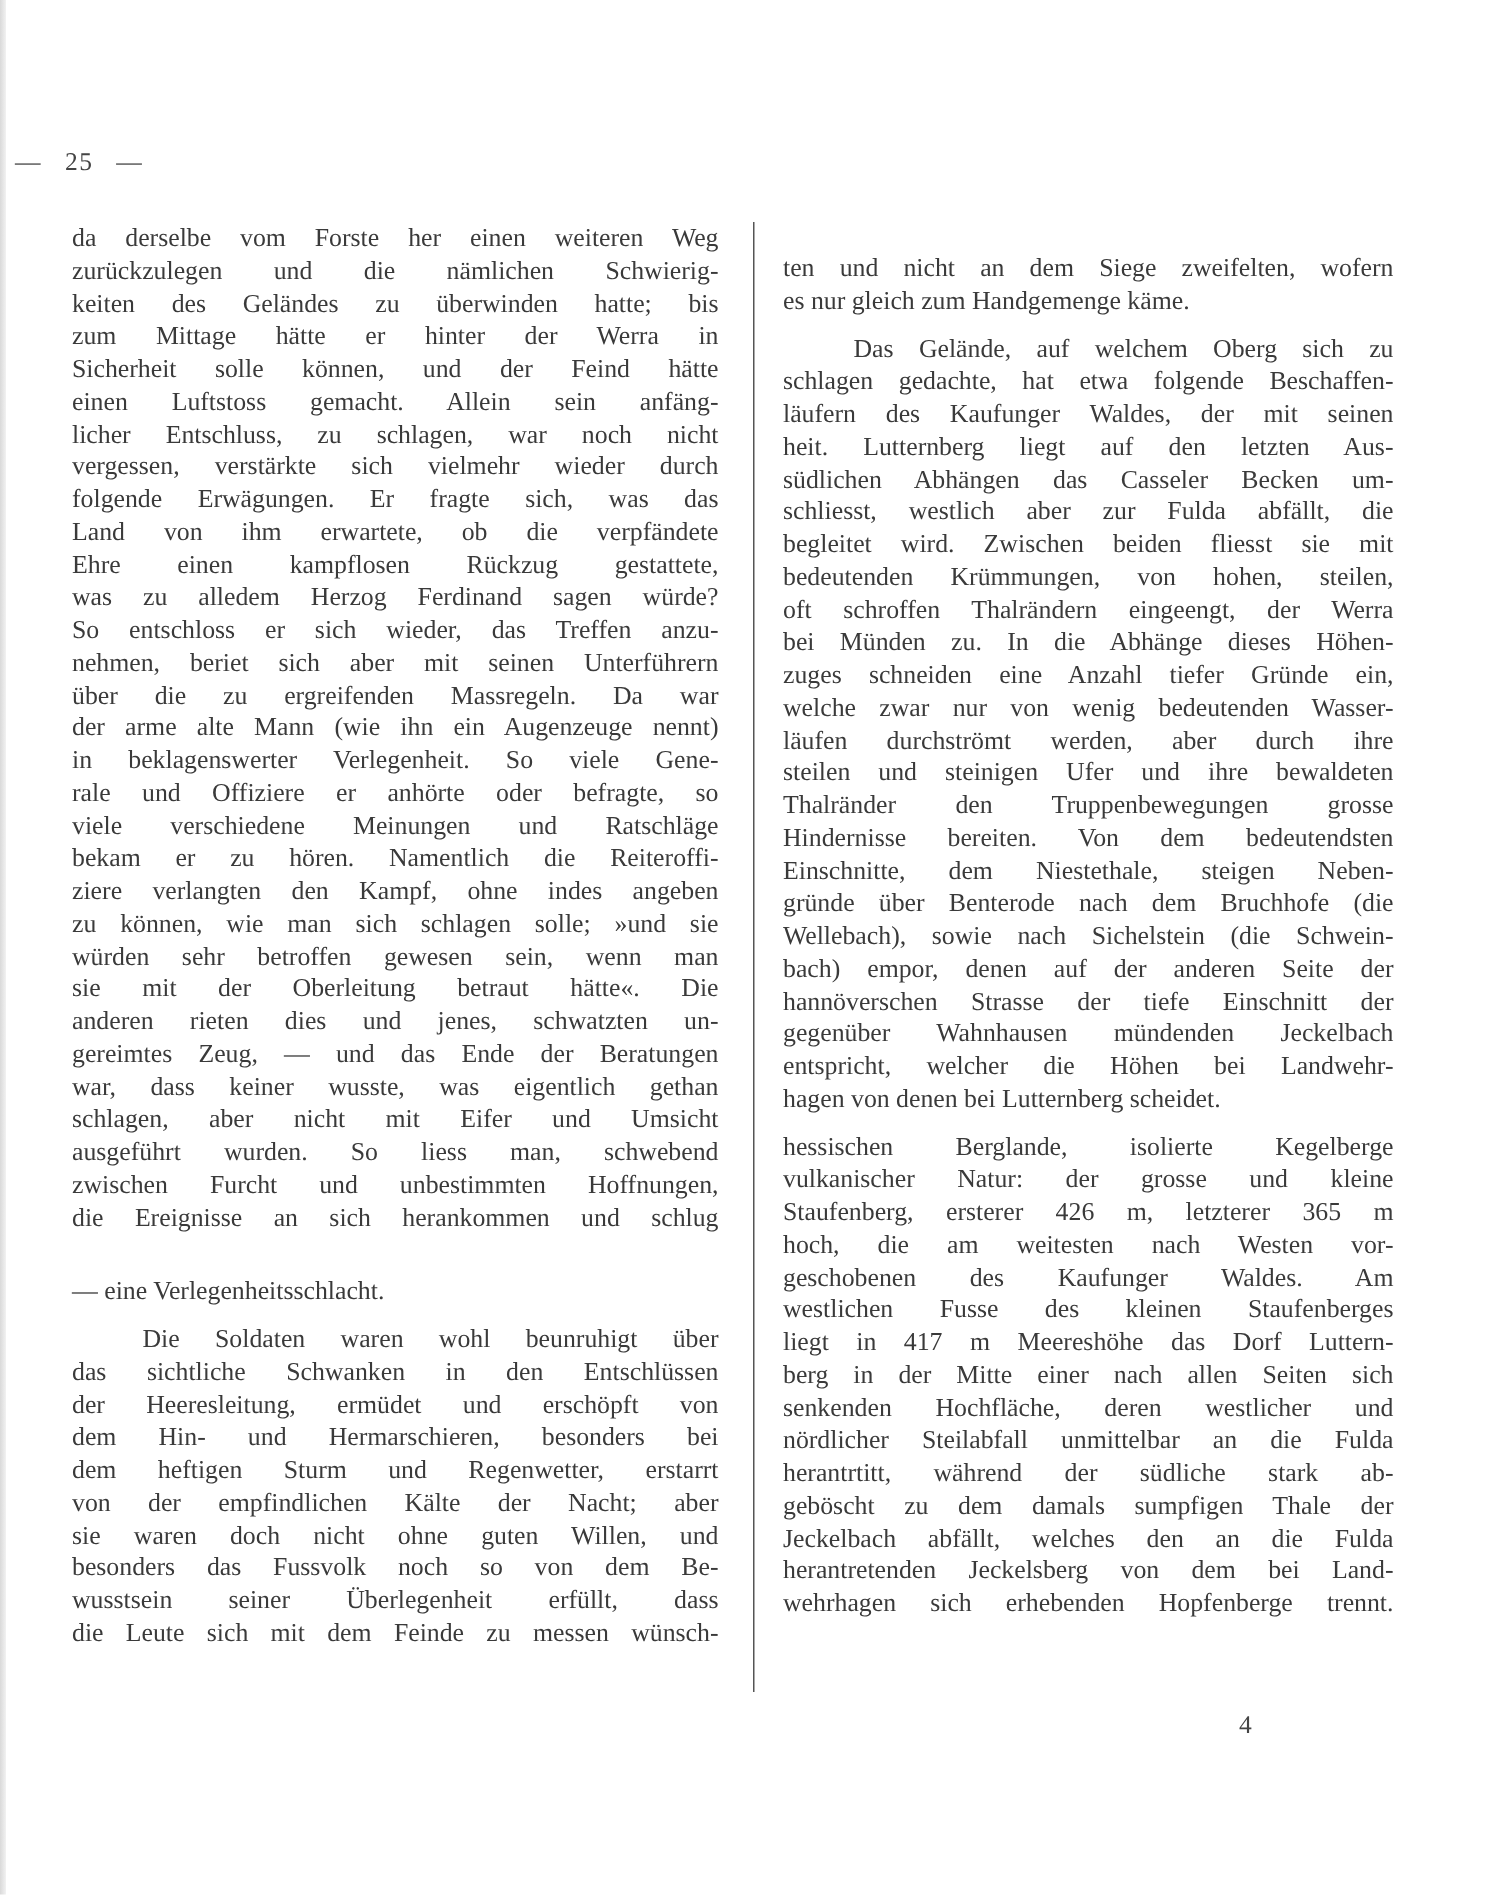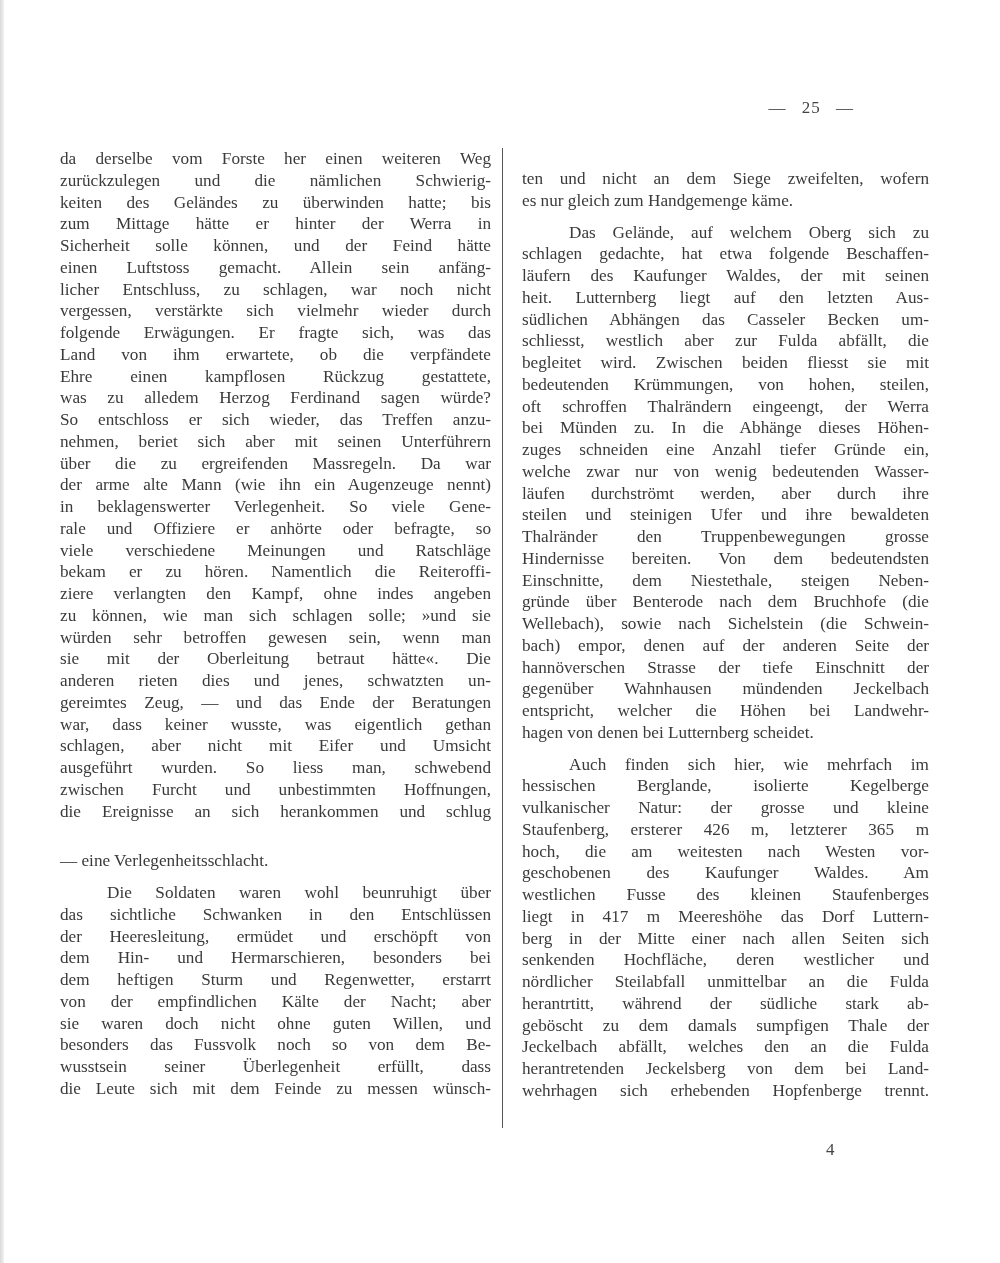--- a/index.html
+++ b/index.html
@@ -19,33 +19,33 @@
     position: absolute;
     left: 0; top: 0;
     width: 4px; height: 1263px;
     background: linear-gradient(to right, #d9d9d9, #f2f2f2);
   }
   .running-head {
     position: absolute;
     top: 98px;
     left: 0;
     width: 864px;
-    text-align: right;
+    text-align: left;
     font-size: 17px;
     letter-spacing: 1px;
     color: #444;
   }
   .running-head .dash { display: inline-block; margin: 0 10px; }
   .column {
     position: absolute;
     top: 148px;
     font-size: 17.2px;
     line-height: 21.75px;
   }
-  .col-left { left: 60px; width: 431px; }
+  .col-left { left: 48px; width: 431px; }
   .col-right { left: 522px; width: 407px; margin-top: 20px; }
   .line {
     display: block;
     white-space: nowrap;
     text-align: justify;
     text-align-last: justify;
     height: 21.75px;
   }
   .line.last { text-align-last: left; }
   .line.indent { padding-left: 47px; }
@@ -156,21 +156,20 @@
       <span class="line">gründe über Benterode nach dem Bruchhofe (die</span>
       <span class="line">Wellebach), sowie nach Sichelstein (die Schwein-</span>
       <span class="line">bach) empor, denen auf der anderen Seite der</span>
       <span class="line">hannöverschen Strasse der tiefe Einschnitt der</span>
       <span class="line">gegenüber Wahnhausen mündenden Jeckelbach</span>
       <span class="line">entspricht, welcher die Höhen bei Landwehr-</span>
       <span class="line last" style="text-align-last: left;">hagen von denen bei Lutternberg scheidet.</span>
     </div>
     <div class="para-gap"></div>
     <div class="paragraph">
-      <span class="line indent">Auch finden sich hier, wie mehrfach im</span>
       <span class="line">hessischen Berglande, isolierte Kegelberge</span>
       <span class="line">vulkanischer Natur: der grosse und kleine</span>
       <span class="line">Staufenberg, ersterer 426 m, letzterer 365 m</span>
       <span class="line">hoch, die am weitesten nach Westen vor-</span>
       <span class="line">geschobenen des Kaufunger Waldes. Am</span>
       <span class="line">westlichen Fusse des kleinen Staufenberges</span>
       <span class="line">liegt in 417 m Meereshöhe das Dorf Luttern-</span>
       <span class="line">berg in der Mitte einer nach allen Seiten sich</span>
       <span class="line">senkenden Hochfläche, deren westlicher und</span>
       <span class="line">nördlicher Steilabfall unmittelbar an die Fulda</span>

